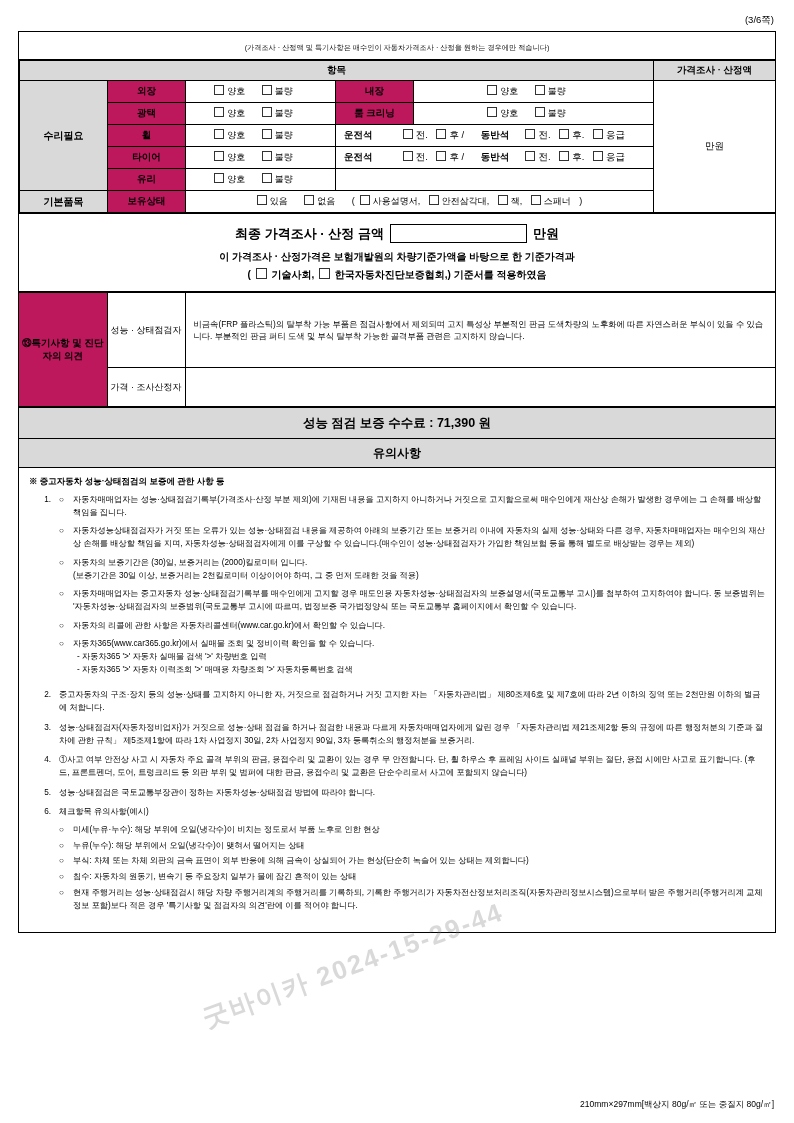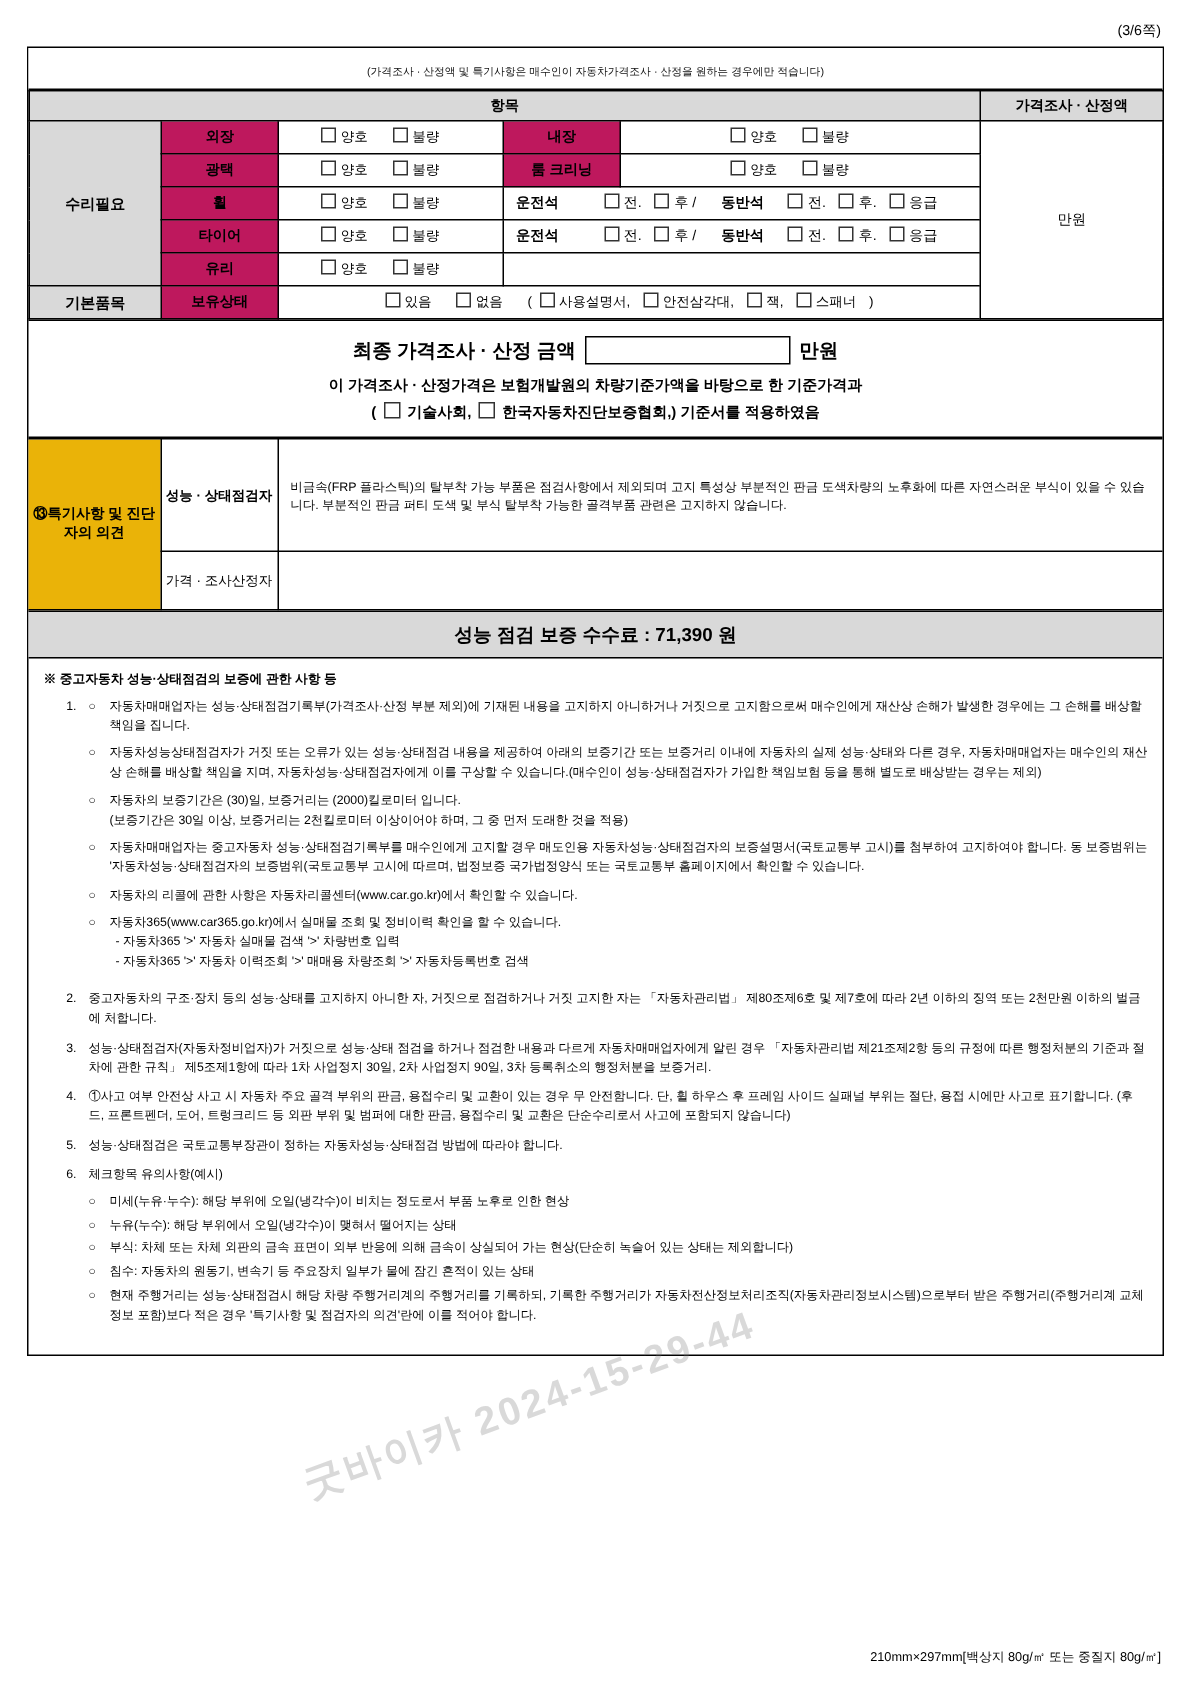--- a/index.html
+++ b/index.html
@@ -147,21 +147,21 @@
     width: 100%;
     border-collapse: collapse;
     table-layout: fixed;
     font-size: 9px;
   }
   table.notes td {
     border: 0.8px solid #000;
     vertical-align: middle;
   }
   .notes-label {
-    background: #eab308;
+    background: #be185d;
     font-size: 9.5px;
     font-weight: bold;
     text-align: center;
     line-height: 1.35;
   }
   .notes-sub {
     text-align: center;
     font-size: 9px;
   }
   .notes-body {
@@ -376,32 +376,33 @@
 
     <table class="notes">
       <colgroup>
         <col style="width:88px">
         <col style="width:78px">
         <col style="width:590px">
       </colgroup>
       <tbody>
           <tr>
         <td class="notes-label" rowspan="2" style="border-left:none;">⑬특기사항 및 진단자의 의견</td>
-        <td class="notes-sub" style="height:72px;font-weight:bold;">성능 · 상태점검자</td>
+        <td class="notes-sub" style="height:72px;">성능 · 상태점검자</td>
         <td class="notes-body" style="border-right:none;">비금속(FRP 플라스틱)의 탈부착 가능 부품은 점검사항에서 제외되며 고지 특성상 부분적인 판금 도색차량의 노후화에 따른 자연스러운 부식이 있을 수 있습니다. 부분적인 판금 퍼티 도색 및 부식 탈부착 가능한 골격부품 관련은 고지하지 않습니다.</td>
       </tr>
       <tr>
         <td class="notes-sub" style="height:36px;">가격 · 조사산정자</td>
         <td class="notes-body" style="border-right:none;"></td>
       </tr>
     </tbody>
       </table>
 
     <div class="fee-bar">성능 점검 보증 수수료 : 71,390 원</div>
 
+    <div class="caution-bar">유의사항</div>
 
     <div class="notice-wrap">
 
       <div class="wm">굿바이카 2024-15-29-44</div>
 
       <div class="notice-head">※ 중고자동차 성능·상태점검의 보증에 관한 사항 등</div>
 
       <div class="num-item">
         <div class="num">1.</div>
         <div class="num-body">

